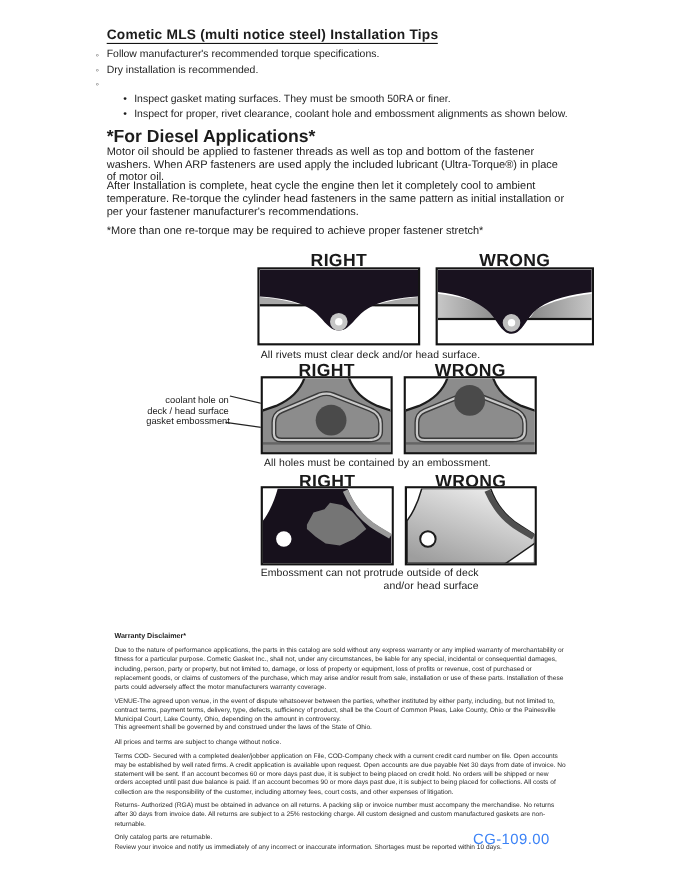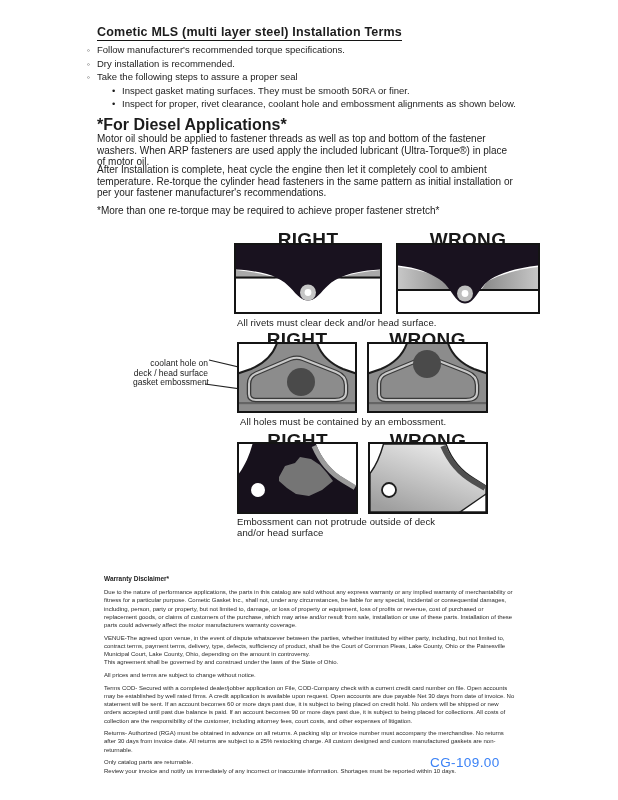--- a/index.html
+++ b/index.html
@@ -12,55 +12,54 @@
 
   .bullets { font-size:9.5px; line-height:13.5px; }
   .bullets .row, .subbullets .row { display:flex; }
   .marker { width:10px; flex:0 0 10px; }
   .marker.open { font-size:8px; transform:translateY(0.5px); }
   .subbullets { font-size:9.5px; line-height:13px; }
 
   .diesel-heading { font-size:16px; font-weight:bold; }
   .para { font-size:10px; line-height:11.5px; }
 
-  .dlabel { font-size:19px; font-weight:600; text-align:center; letter-spacing:0.3px; color:#191919; }
+  .dlabel { font-size:16px; font-weight:600; text-align:center; letter-spacing:0.3px; color:#191919; }
   .dbox { border:2px solid #141414; background:#fff; }
   .dbox svg { display:block; width:100%; height:100%; }
-  .caption { font-size:9.5px; color:#191919; letter-spacing:0.1px; }
+  .caption { font-size:9.5px; color:#191919; letter-spacing:0.1px;text-align:right; }
   .prelines { white-space:pre-line; }
 
   .ann { font-size:8.5px; line-height:9.5px; text-align:right; white-space:pre-line; color:#191919; }
 
   .warranty { width:412px; font-size:6px; line-height:8.2px; color:#2a2a2a; letter-spacing:0; }
   .warranty h4 { font-size:6.5px; font-weight:bold; margin-bottom:5px; color:#1c1c1c; }
   .warranty p { margin-bottom:4.5px; white-space:pre-line; }
 
   .page-code { font-size:13.5px; color:#3b82f6; letter-spacing:0.4px; }
 </style>
 </head>
 <body>
 
 <div class="page">
 
   <div class="abs" style="left:97px; top:22px;">
-    <span class="title">Cometic MLS (multi layer steel) Installation Terms</span>
+    <span class="title">Cometic MLS (multi notice steel) Installation Tips</span>
   </div>
 
   <div class="abs bullets" style="left:87px; top:43px; width:460px;">
     <div class="row">
       <span class="marker open">◦</span>
       <span>Follow manufacturer's recommended torque specifications.</span>
     </div>
     <div class="row">
       <span class="marker open">◦</span>
       <span>Dry installation is recommended.</span>
     </div>
     <div class="row">
       <span class="marker open">◦</span>
-      <span>Take the following steps to assure a proper seal</span>
     </div>
   </div>
   <div class="abs subbullets" style="left:112px; top:84px; width:440px;">
     <div class="row">
       <span class="marker">•</span>
       <span>Inspect gasket mating surfaces.  They must be smooth 50RA or finer.</span>
     </div>
     <div class="row">
       <span class="marker">•</span>
       <span>Inspect for proper, rivet clearance, coolant hole and embossment alignments as shown below.</span>

